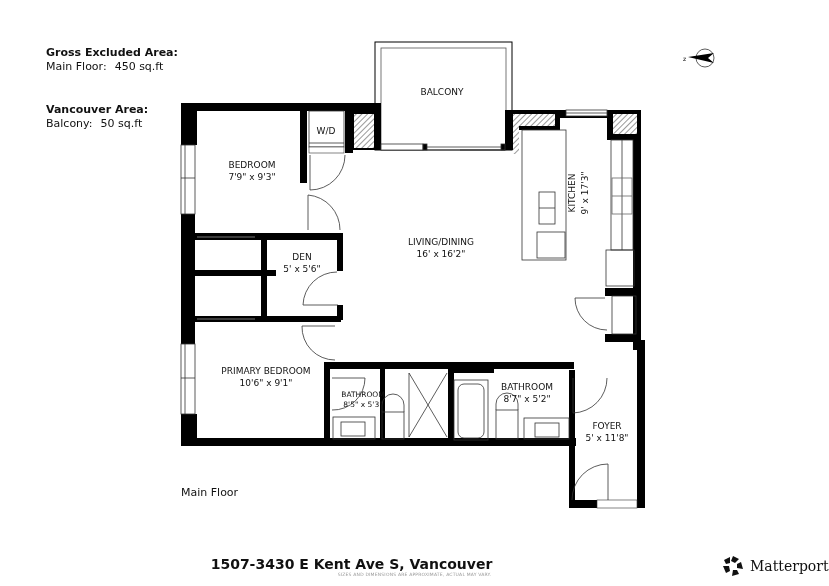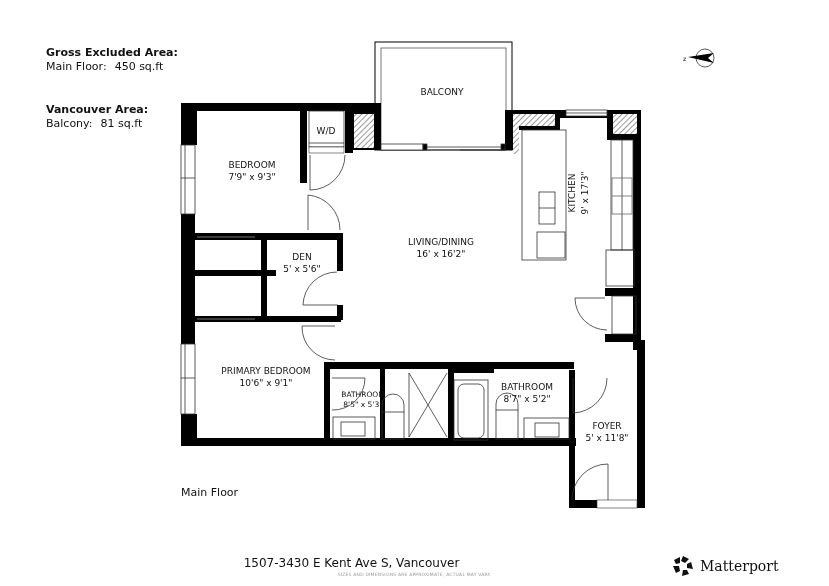--- a/index.html
+++ b/index.html
@@ -4,39 +4,39 @@
 <style>
   html, body { margin:0; padding:0; background:#ffffff; }
   body { width:829px; height:586px; position:relative; overflow:hidden; font-family:"DejaVu Sans", sans-serif; color:#111; }
   .info { position:absolute; left:46px; font-size:11px; line-height:14px; }
   .info .hdr { font-weight:bold; }
   .info .row span.gap { display:inline-block; width:8px; }
   #gross { top:46px; }
   #excluded { top:103px; }
   #plan { position:absolute; left:0; top:0; }
   .floor-label { position:absolute; left:181px; top:456px; font-size:11px;margin-top:30px; }
-  .address { position:absolute; left:0; width:703px; top:556px; text-align:center; font-size:12px; font-weight:normal; }
+  .address { position:absolute; left:0; width:703px; top:556px; text-align:center; font-size:14px; font-weight:bold; }
   .disclaimer { position:absolute; left:0; width:829px; top:572px; text-align:center; font-size:4.5px; color:#999; letter-spacing:0.2px; }
-  .brand { position:absolute; left:672px; top:555px; display:flex; align-items:center; gap:6px; }
+  .brand { position:absolute; left:722px; top:555px; display:flex; align-items:center; gap:6px; }
   .brand-name { font-family:"DejaVu Serif", serif; font-size:14px; color:#111; }
   .room-label { font-family:"DejaVu Sans", sans-serif; font-size:9px; fill:#111; text-anchor:middle; }
 </style>
 </head>
 <body>
 
 <div class="info" id="gross">
   <div class="hdr">Gross Excluded Area:</div>
   <div class="row">
     <span>Main Floor:</span><span class="gap"></span><span>450 sq.ft</span>
   </div>
 </div>
 <div class="info" id="excluded">
   <div class="hdr">Vancouver Area:</div>
   <div class="row">
-    <span>Balcony:</span><span class="gap"></span><span>81 sq.ft</span>
+    <span>Balcony:</span><span class="gap"></span><span>50 sq.ft</span>
   </div>
 </div>
 
 <svg id="plan" width="829" height="586" viewBox="0 0 829 586">
   <defs>
     <pattern id="hatch" width="4" height="4" patternUnits="userSpaceOnUse" patternTransform="rotate(45)">
       <rect width="4" height="4" fill="#fff"></rect>
       <line x1="0" y1="0" x2="0" y2="4" stroke="#777" stroke-width="1.5"></line>
     </pattern>
   </defs>

